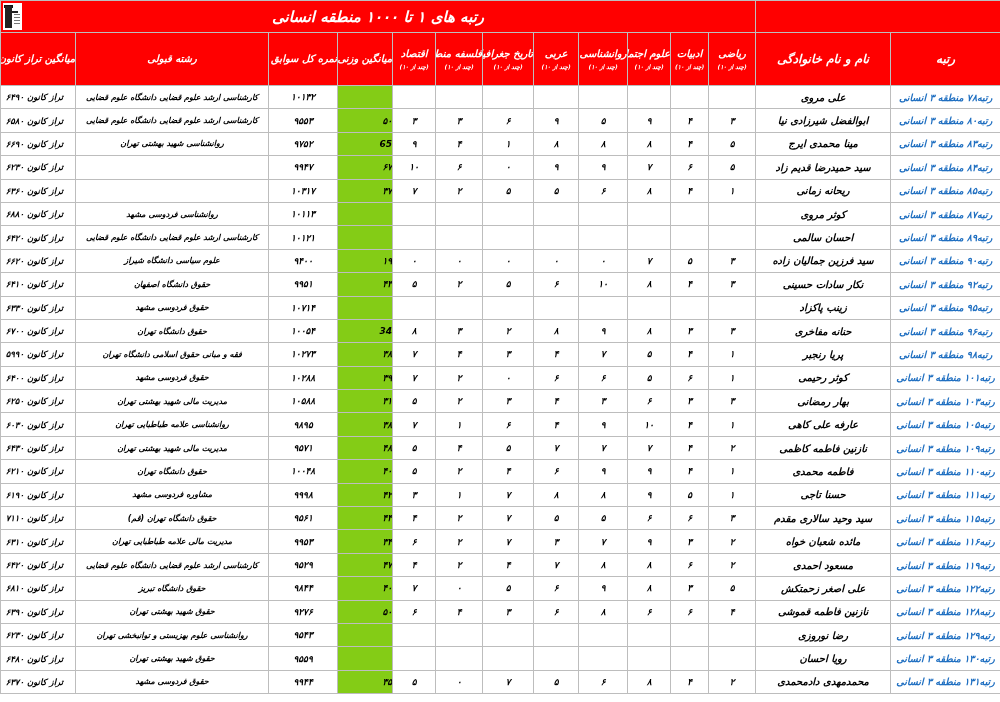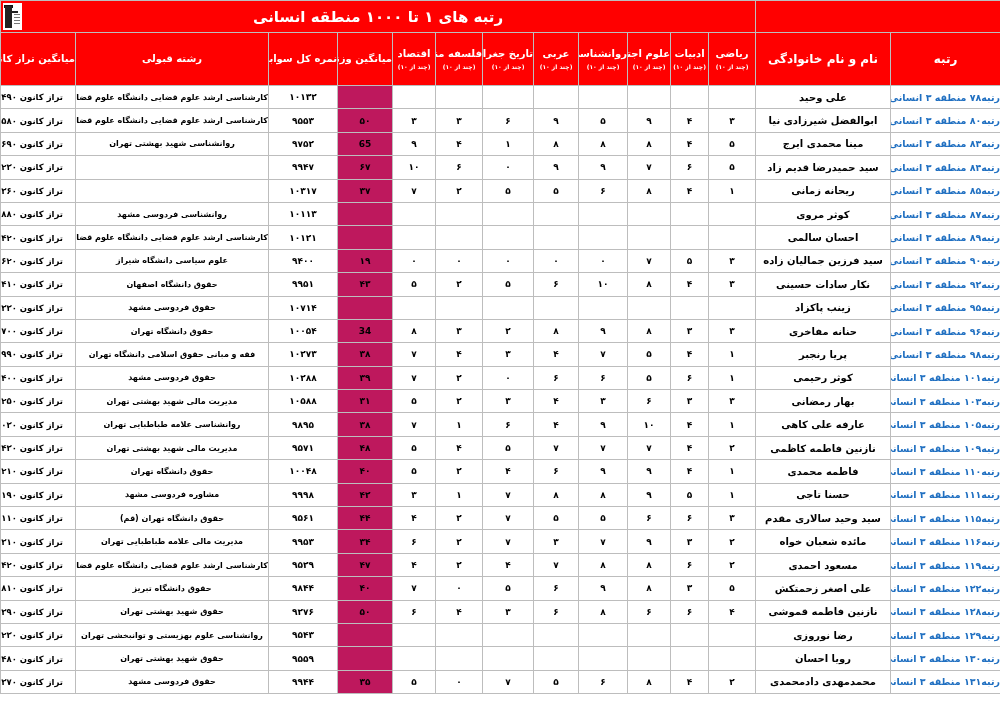--- a/index.html
+++ b/index.html
@@ -1,29 +1,29 @@
 <!DOCTYPE html>
 <html><head>
 <meta charset="utf-8">
 <style>
   html, body { margin:0; padding:0; background:#ffffff; }
   body { width:1000px; height:702px; overflow:hidden; font-family:"DejaVu Sans", sans-serif; }
   .sheet { position:relative; width:1000px; height:702px; background:#fff; }
-  table { border-collapse:collapse; table-layout:fixed; width:1000px; direction:rtl; }
+  table { border-collapse:collapse; table-layout:fixed; width:1000px; direction:rtl;font-style:italic; }
   td, th { border:1px solid #bdbdbd; padding:0; text-align:center; vertical-align:middle; overflow:hidden; white-space:nowrap; }
   .title-row td { height:31px; background:#ff0000; border-color:#bdbdbd; }
   .title-text { color:#ffffff; font-weight:bold; font-size:15px; }
   .head-row th { height:52px; background:#ff0000; color:#ffffff; font-weight:bold; font-size:10px; line-height:1.25; }
   .head-row th.big { font-size:12px; }
   .head-row th .sub { display:block; font-size:6px; font-weight:bold; margin-top:2px; }
   .head-row th .lbl { display:block; }
   tbody td { height:22.4px; font-size:9px; font-weight:bold; color:#000; }
   td.rank { color:#1f6fc1; font-size:9.5px; }
   td.name { font-size:10px; }
-  td.avg { background:#be185d; }
+  td.avg { background:#84cc16;text-align:right; }
   td.major { font-size:8px; }
   td.kanoon { font-size:8.5px; text-align:right; padding-right:12px; }
   .logo { position:absolute; left:3px; top:3px; width:19px; height:27px; background:#fff; }
   .logo .fig { position:absolute; left:2px; top:3px; width:7px; height:22px; background:#222; }
   .logo .hat { position:absolute; left:1px; top:2px; width:9px; height:3px; background:#111; }
   .logo .arm { position:absolute; left:7px; top:8px; width:8px; height:2px; background:#222; }
   .logo .txt { position:absolute; left:11px; top:11px; width:6px; height:12px;
     background:repeating-linear-gradient(#777 0 1px, #fff 1px 3px); }
 </style>
 </head>
@@ -103,21 +103,21 @@
             <span class="lbl">رشته قبولی</span>
           </th>
           <th>
             <span class="lbl">میانگین تراز کانون</span>
           </th>
         </tr>
     </thead>
     <tbody id="table-body">
         <tr>
           <td class="rank">رتبه۷۸ منطقه ۳ انسانی</td>
-          <td class="name">علی وحید</td>
+          <td class="name">علی مروی</td>
           <td class="math"></td>
           <td class="literature"></td>
           <td class="social"></td>
           <td class="psychology"></td>
           <td class="arabic"></td>
           <td class="history"></td>
           <td class="philosophy"></td>
           <td class="economics"></td>
           <td class="avg"></td>
           <td class="score">۱۰۱۳۲</td>

